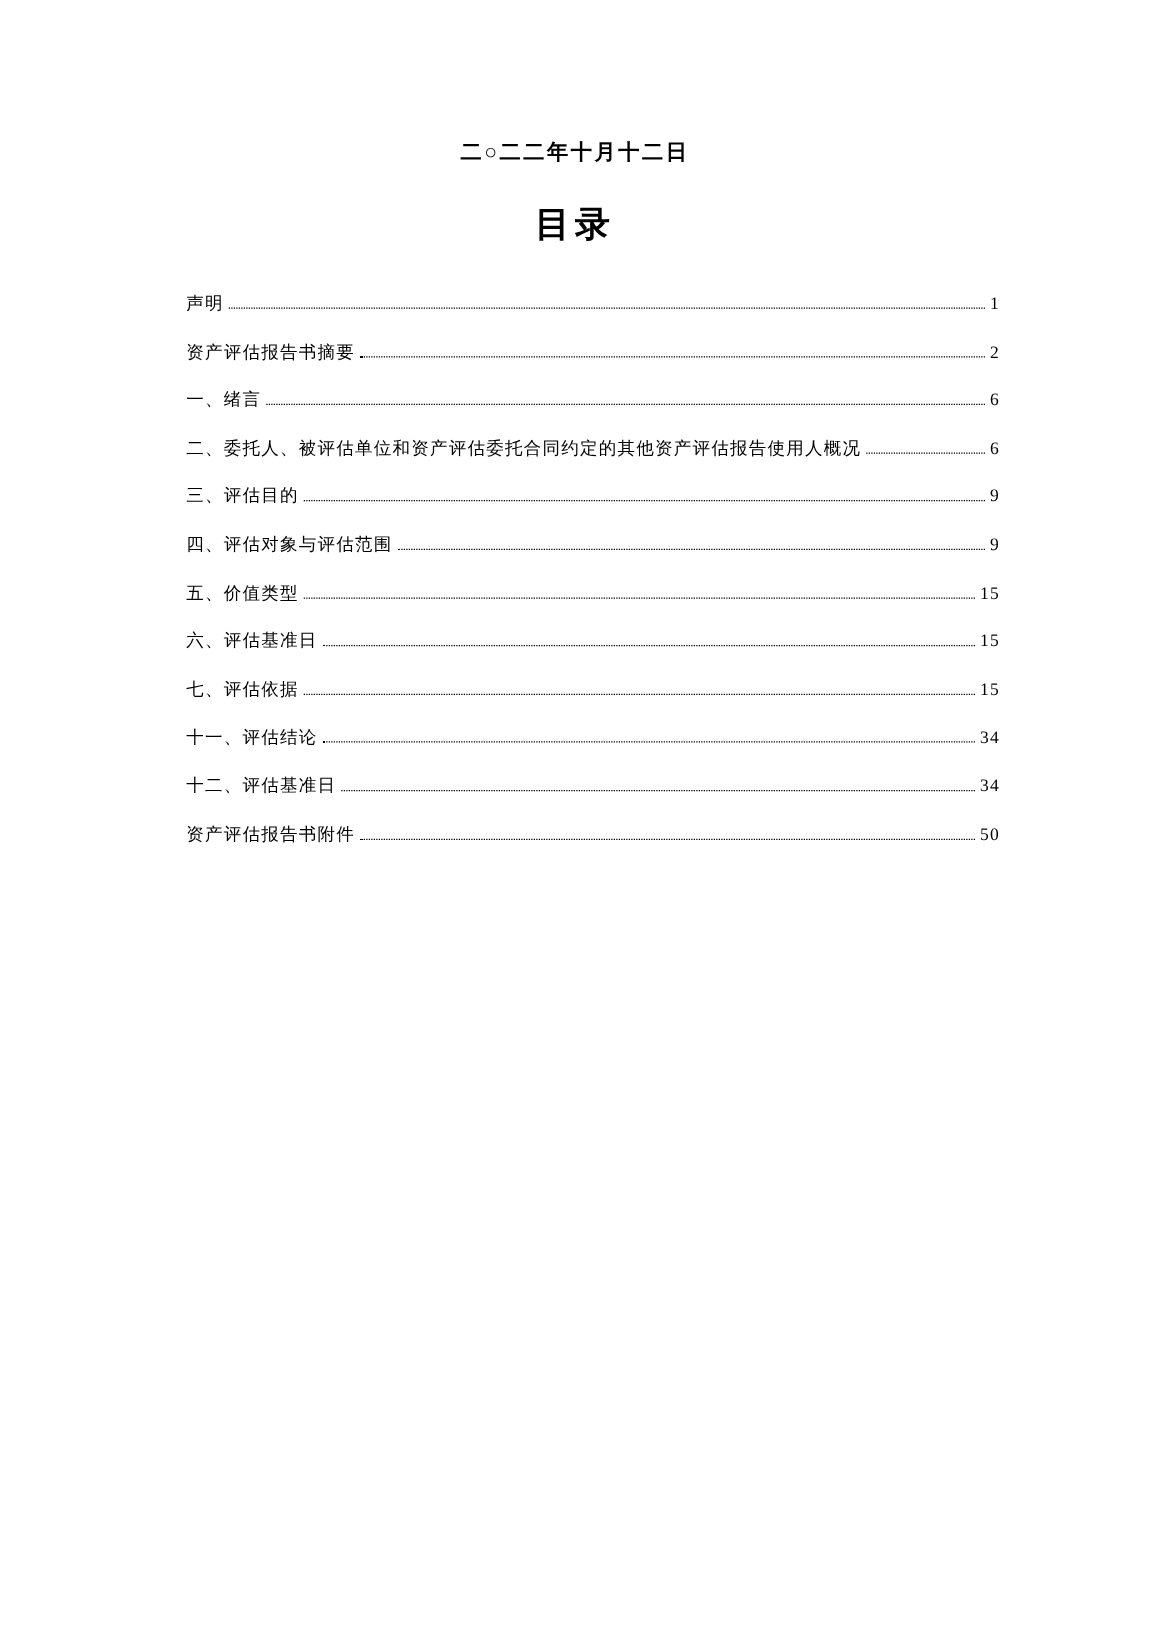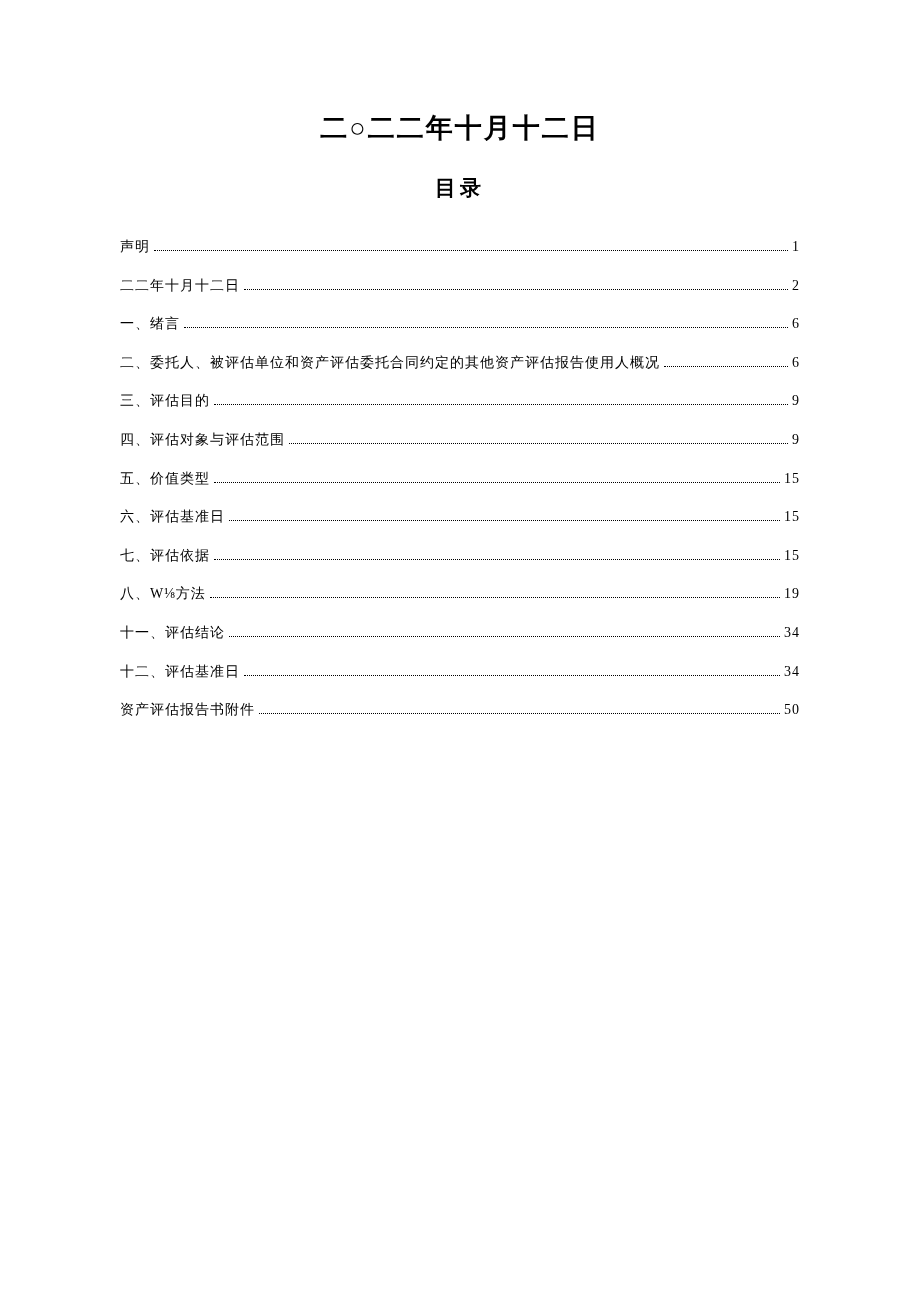--- a/index.html
+++ b/index.html
@@ -10,42 +10,43 @@
     body {
       width: 920px;
       height: 1301px;
       background: #ffffff;
       font-family: "SimSun", "宋体", serif;
       color: #000000;
       padding: 110px 120px 0 120px;
     }
     .date-line {
       text-align: center;
-      font-size: 27px;
+      font-size: 17px;
       font-weight: bold;
       letter-spacing: 2px;
       margin-bottom: 28px;
     }
     .toc-title {
       text-align: center;
-      font-size: 21px;
+      font-size: 28px;
       font-weight: bold;
       letter-spacing: 4px;
       margin-bottom: 35px;
     }
     .toc-list {
       list-style: none;
     }
     .toc-item {
       display: flex;
       align-items: baseline;
       font-size: 14px;
       line-height: 1.4;
       margin-bottom: 19px;
       letter-spacing: 1px;
+      margin-left: 29px;
     }
     .toc-label {
       white-space: nowrap;
     }
     .toc-dots {
       flex: 1;
       border-bottom: 1.5px dotted #000;
       margin: 0 4px 3px 4px;
       min-width: 10px;
     }
@@ -59,21 +60,21 @@
 <div class="date-line">二○二二年十月十二日</div>
 <div class="toc-title">目录</div>
 
 <ul class="toc-list">
   <li class="toc-item">
     <span class="toc-label">声明</span>
     <span class="toc-dots"></span>
     <span class="toc-page">1</span>
   </li>
   <li class="toc-item">
-    <span class="toc-label">二二年十月十二日</span>
+    <span class="toc-label">资产评估报告书摘要</span>
     <span class="toc-dots"></span>
     <span class="toc-page">2</span>
   </li>
   <li class="toc-item">
     <span class="toc-label">一、绪言</span>
     <span class="toc-dots"></span>
     <span class="toc-page">6</span>
   </li>
   <li class="toc-item">
     <span class="toc-label">二、委托人、被评估单位和资产评估委托合同约定的其他资产评估报告使用人概况</span>
@@ -99,25 +100,20 @@
     <span class="toc-label">六、评估基准日</span>
     <span class="toc-dots"></span>
     <span class="toc-page">15</span>
   </li>
   <li class="toc-item">
     <span class="toc-label">七、评估依据</span>
     <span class="toc-dots"></span>
     <span class="toc-page">15</span>
   </li>
   <li class="toc-item">
-    <span class="toc-label">八、W⅛方法</span>
-    <span class="toc-dots"></span>
-    <span class="toc-page">19</span>
-  </li>
-  <li class="toc-item">
     <span class="toc-label">十一、评估结论</span>
     <span class="toc-dots"></span>
     <span class="toc-page">34</span>
   </li>
   <li class="toc-item">
     <span class="toc-label">十二、评估基准日</span>
     <span class="toc-dots"></span>
     <span class="toc-page">34</span>
   </li>
   <li class="toc-item">

